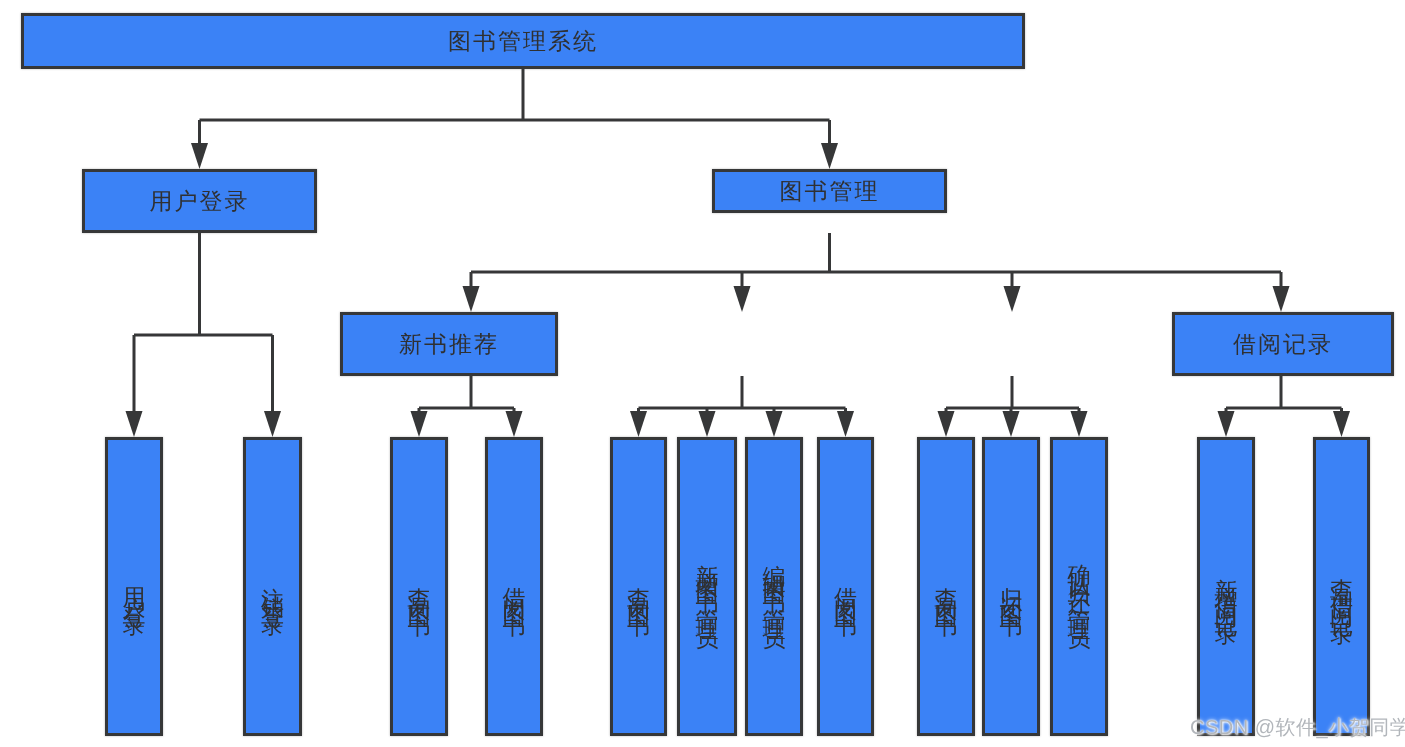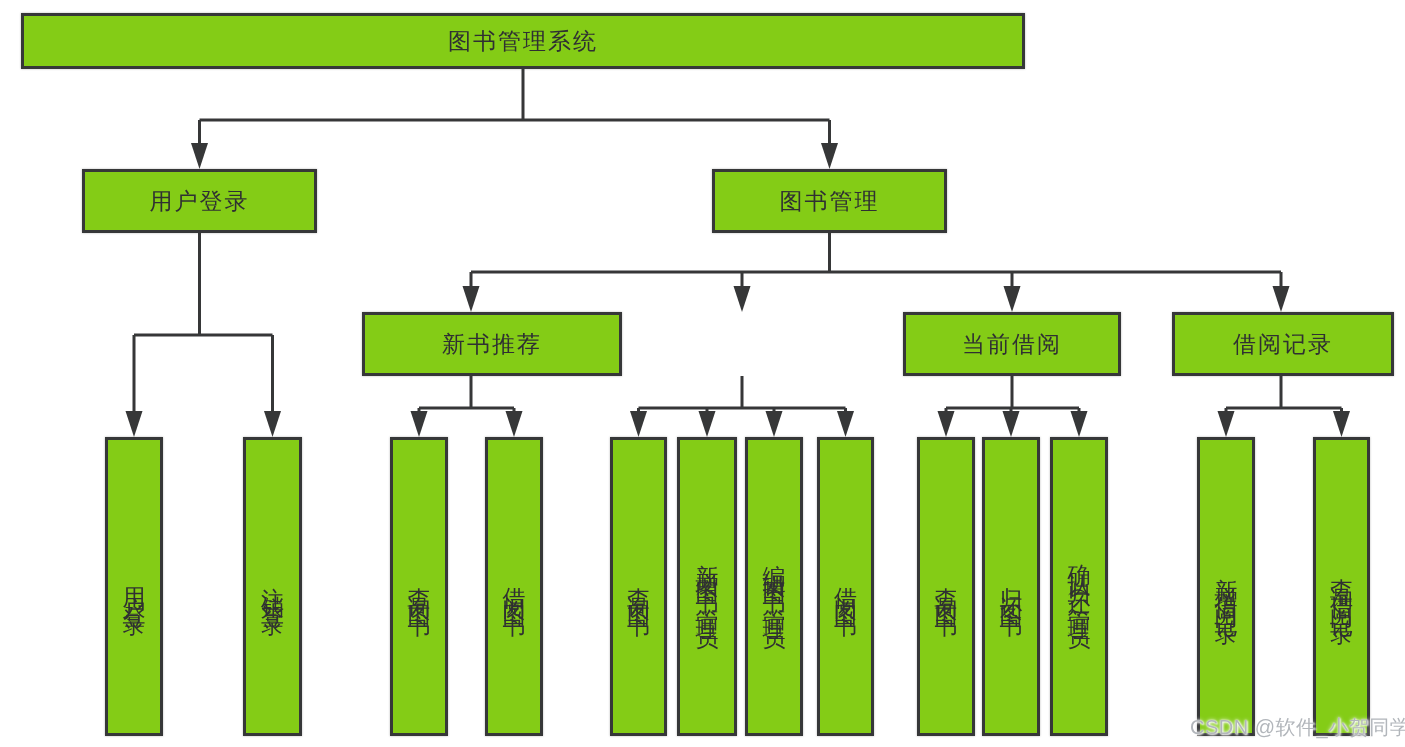--- a/index.html
+++ b/index.html
@@ -15,42 +15,42 @@
   svg.connectors {
     position: absolute;
     left: 0; top: 0;
     width: 1405px; height: 747px;
     z-index: 1;
   }
   .node {
     position: absolute;
     box-sizing: border-box;
     border: 3px solid #363738;
-    background: #84cc16;
+    background: #3b82f6;
     display: flex;
     align-items: center;
     justify-content: center;
     font-size: 23px;
     letter-spacing: 2px;
     color: #2f3032;
     z-index: 2;
     box-shadow: 0 0 2px rgba(60,60,60,0.35);
   }
   .vnode {
     writing-mode: vertical-rl;
     text-orientation: mixed;
     letter-spacing: 9px;
     line-height: 1.0;
     font-size: 23px;
   }
   
   .n-root   { left: 21px;   top: 13px;  width: 1004px; height: 56px; }
   .n-login  { left: 82px;   top: 169px; width: 235px;  height: 64px; }
-  .n-mgmt   { left: 712px;  top: 169px; width: 235px;  height: 64px; }
-  .n-rec    { left: 362px;  top: 312px; width: 260px;  height: 64px; }
+  .n-mgmt   { left: 712px;  top: 169px; width: 235px;  height: 44px; }
+  .n-rec    { left: 340px;  top: 312px; width: 218px;  height: 64px; }
   .n-borrow { left: 633px;  top: 312px; width: 218px;  height: 64px; }
   .n-cur    { left: 903px;  top: 312px; width: 218px;  height: 64px; }
   .n-recd   { left: 1172px; top: 312px; width: 222px;  height: 64px; }
   .leaf     { top: 437px; height: 299px; }
   .l1  { left: 105px;  width: 58px; }
   .l2  { left: 243px;  width: 59px; }
   .l3  { left: 390px;  width: 58px; }
   .l4  { left: 485px;  width: 58px; }
   .l5  { left: 610px;  width: 57px; }
   .l6  { left: 677px;  width: 60px; }
@@ -110,21 +110,20 @@
       <polygon points="1333,411 1350,411 1341.5,437"></polygon>
     </g>
   </svg>
 
   <div class="node n-root">图书管理系统</div>
 
   <div class="node n-login">用户登录</div>
   <div class="node n-mgmt">图书管理</div>
 
   <div class="node n-rec">新书推荐</div>
-  <div class="node n-cur">当前借阅</div>
   <div class="node n-recd">借阅记录</div>
 
   <div class="node vnode leaf l1">用户登录</div>
   <div class="node vnode leaf l2">注销登录</div>
   <div class="node vnode leaf l3">查询图书</div>
   <div class="node vnode leaf l4">借阅图书</div>
   <div class="node vnode leaf l5">查询图书</div>
   <div class="node vnode leaf l6">新增图书（管理员）</div>
   <div class="node vnode leaf l7">编辑图书（管理员）</div>
   <div class="node vnode leaf l8">借阅图书</div>

